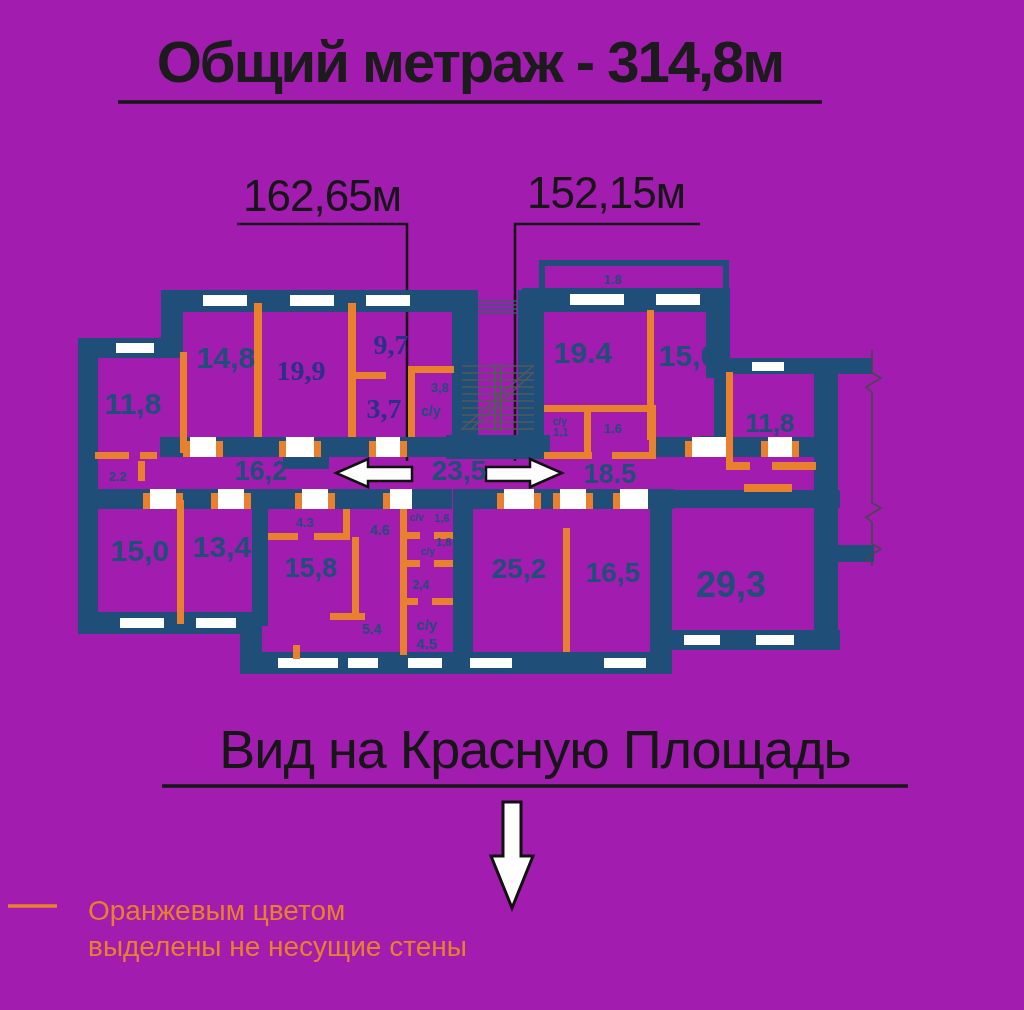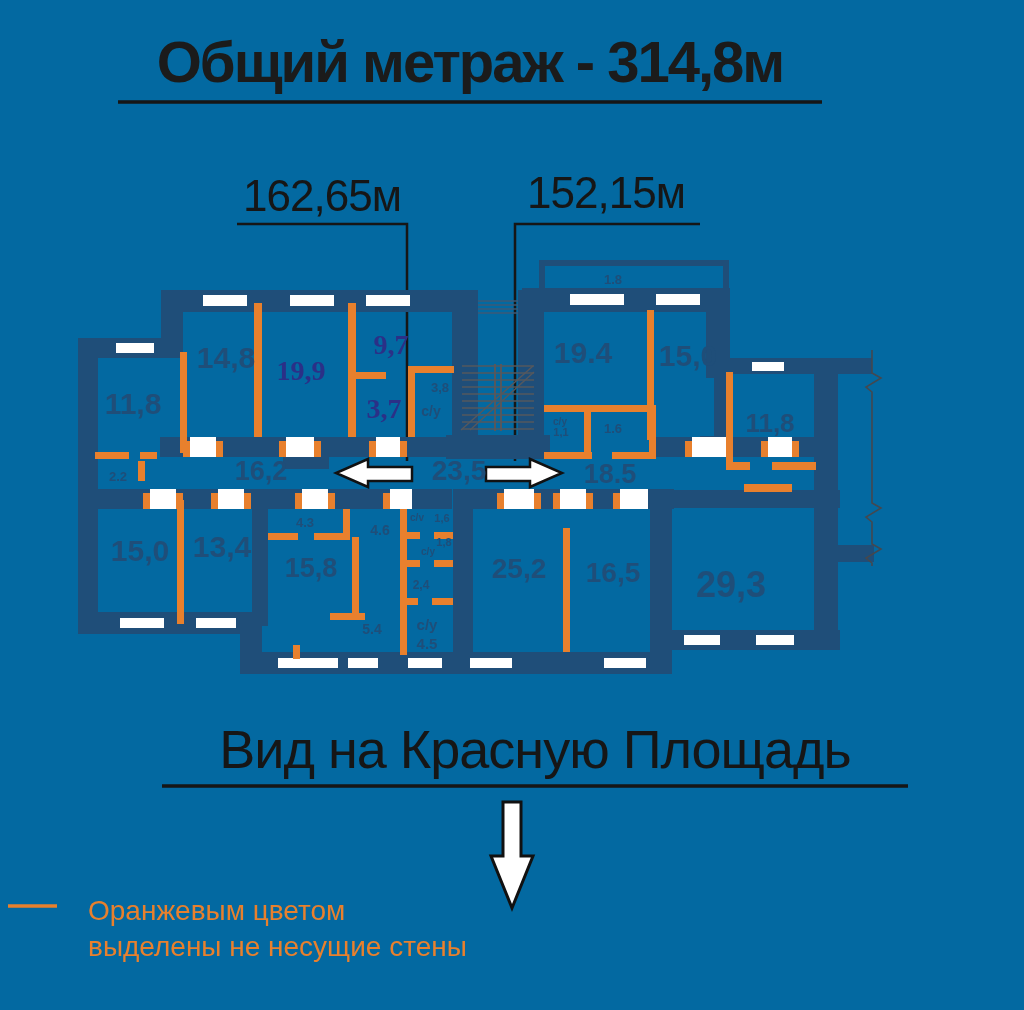--- a/index.html
+++ b/index.html
@@ -1,16 +1,16 @@
 <!DOCTYPE html>
 <html><head>
 <meta charset="utf-8">
 <style>
   html,body{margin:0;padding:0;background:#ffffff;}
-  .page{position:relative;width:1024px;height:1010px;background:#0369a1;overflow:hidden;}
+  .page{position:relative;width:1024px;height:1010px;background:#a21caf;overflow:hidden;}
   svg{display:block;}
   .t-title{font-family:"Liberation Sans",sans-serif;font-weight:700;font-size:58px;fill:#1b1b1b;letter-spacing:-2px;}
   .t-meas{font-family:"Liberation Sans",sans-serif;font-weight:400;font-size:44px;fill:#161616;letter-spacing:-1px;}
   .t-cap{font-family:"Liberation Sans",sans-serif;font-weight:400;font-size:54px;fill:#161616;letter-spacing:-1px;}
   .t-leg{font-family:"Liberation Sans",sans-serif;font-weight:400;font-size:28px;fill:#E8802D;}
   .lbl{font-family:"Liberation Sans",sans-serif;font-weight:700;fill:#1F4E79;}
   .lbl-i{font-family:"Liberation Serif",serif;font-weight:700;fill:#2B3087;}
   .walls{fill:#1F4E79;}
   .win{fill:#ffffff;}
   .part{fill:#E8802D;}

